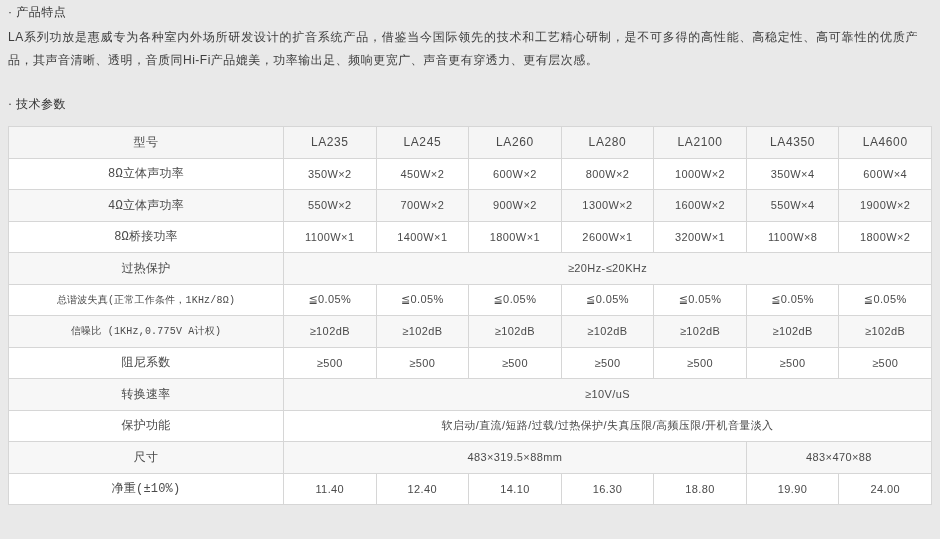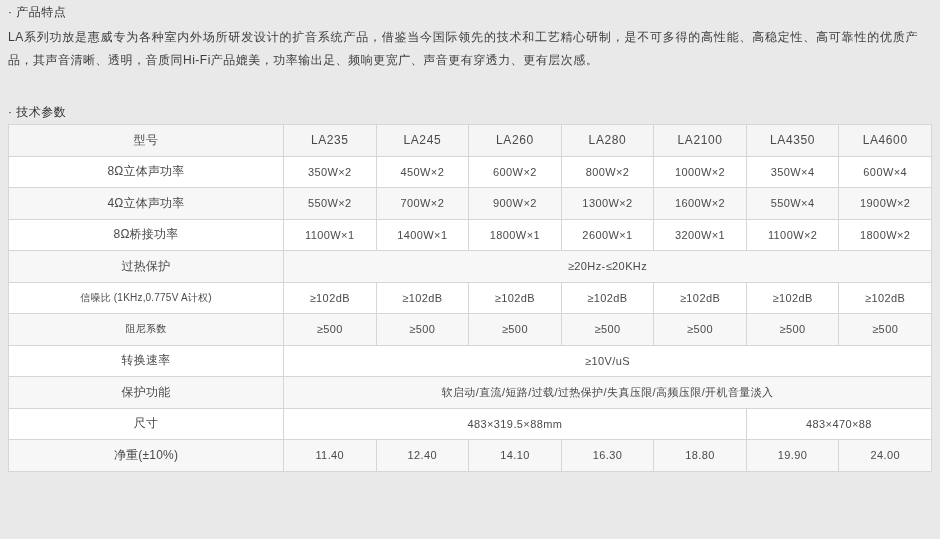--- a/index.html
+++ b/index.html
@@ -21,24 +21,24 @@
     letter-spacing: 0.5px;
   }
   .features-text {
     margin-top: 8px;
     font-size: 12px;
     line-height: 23px;
     color: #3d3d3d;
     letter-spacing: 0.5px;
     text-align: justify;
   }
-  .specs-heading { margin-top: 34px; }
+  .specs-heading { margin-top: 26px; font-family: Liberation Serif, serif; }
 
   table.spec-table {
-    margin-top: 6px;
+    margin-top: 16px;
     width: 924px;
     border-collapse: collapse;
     table-layout: fixed;
     background: #f9a8d4;
   }
   .spec-table th, .spec-table td {
     border: 1px solid #d6d6d6;
     text-align: center;
     vertical-align: middle;
     padding: 0 3px;
@@ -59,20 +59,21 @@
   .spec-table tbody tr:nth-child(even) { background: #f7f7f7; }
 
   .spec-table td {
     font-size: 11px;
     color: #4a4a4a;
     letter-spacing: 0.4px;
   }
   .spec-table td.row-label {
     font-size: 12px;
     letter-spacing: 0.2px;
+    font-family: Liberation Mono, monospace;
   }
   
   .spec-table tbody tr:nth-child(5) td.row-label,
   .spec-table tbody tr:nth-child(6) td.row-label { font-size: 10px; }
   
   .spec-table tbody tr:nth-child(13) td.value-cell { font-size: 10px; }
 </style>
 </head>
 <body>
 
@@ -128,26 +129,36 @@
           <td class="value-cell">550W×4</td>
           <td class="value-cell">1900W×2</td>
         </tr>
         <tr>
           <td class="row-label">8Ω桥接功率</td>
           <td class="value-cell">1100W×1</td>
           <td class="value-cell">1400W×1</td>
           <td class="value-cell">1800W×1</td>
           <td class="value-cell">2600W×1</td>
           <td class="value-cell">3200W×1</td>
-          <td class="value-cell">1100W×2</td>
+          <td class="value-cell">1100W×8</td>
           <td class="value-cell">1800W×2</td>
         </tr>
         <tr>
           <td class="row-label">过热保护</td>
           <td class="value-cell" colspan="7">≥20Hz-≤20KHz</td>
+        </tr>
+        <tr>
+          <td class="row-label">总谐波失真(正常工作条件，1KHz/8Ω)</td>
+          <td class="value-cell">≦0.05%</td>
+          <td class="value-cell">≦0.05%</td>
+          <td class="value-cell">≦0.05%</td>
+          <td class="value-cell">≦0.05%</td>
+          <td class="value-cell">≦0.05%</td>
+          <td class="value-cell">≦0.05%</td>
+          <td class="value-cell">≦0.05%</td>
         </tr>
         <tr>
           <td class="row-label">信噪比 (1KHz,0.775V A计权)</td>
           <td class="value-cell">≥102dB</td>
           <td class="value-cell">≥102dB</td>
           <td class="value-cell">≥102dB</td>
           <td class="value-cell">≥102dB</td>
           <td class="value-cell">≥102dB</td>
           <td class="value-cell">≥102dB</td>
           <td class="value-cell">≥102dB</td>

